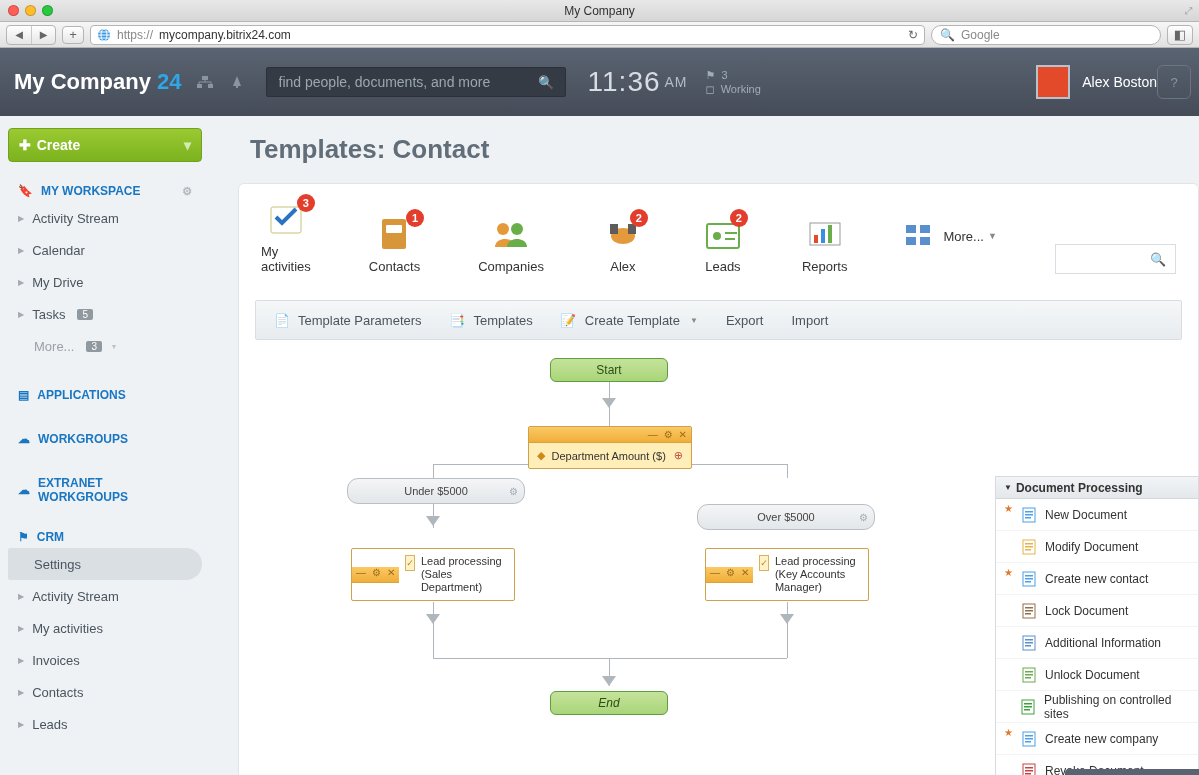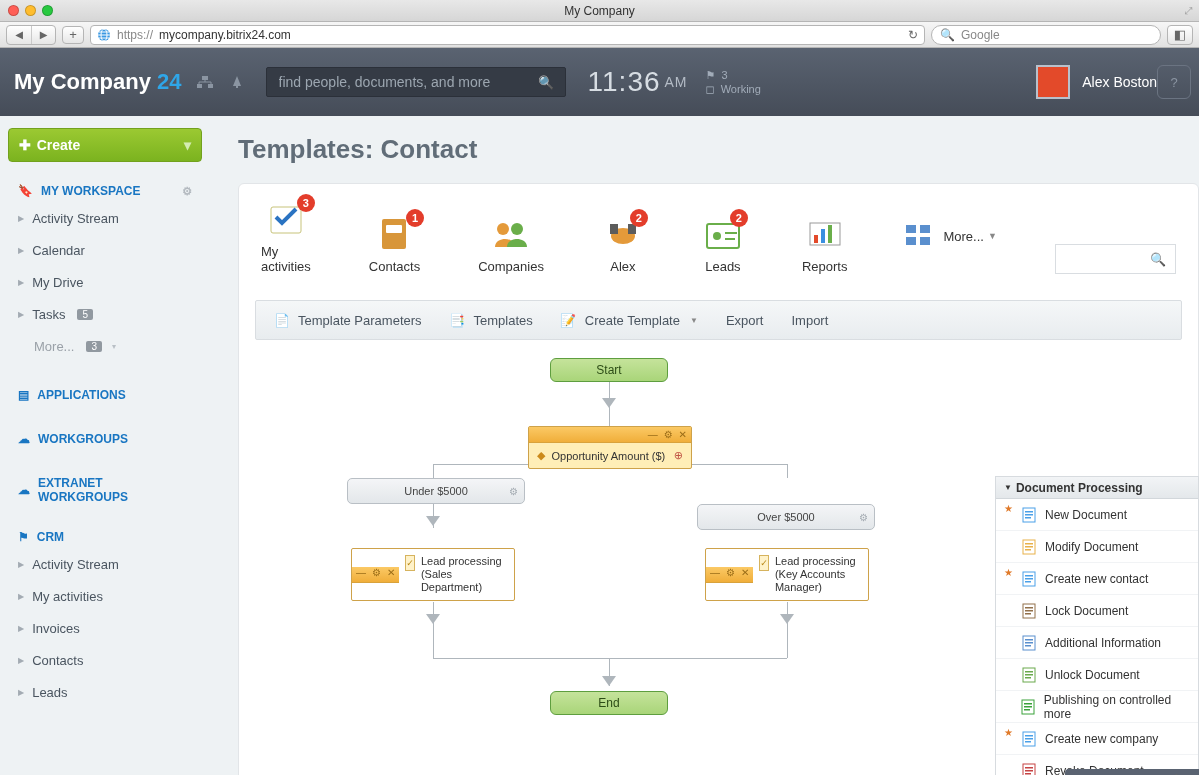--- a/index.html
+++ b/index.html
@@ -45,42 +45,42 @@
   .sect-head{display:flex; align-items:center; gap:8px; padding:4px 10px; color:#1976c2; font-weight:bold; font-size:12px;}
   .sect-head .cog{margin-left:auto; color:#b3b9bf; font-size:11px;}
   .side-item{display:flex; align-items:center; gap:8px; height:32px; padding:0 10px; color:#4a5560; cursor:pointer;}
   .side-item .caret{color:#a3abb3; font-size:8px;}
   .side-item .badge{background:#9199a0; color:#fff; border-radius:2px; padding:0 5px; font-size:10px; margin-left:4px;}
   .side-item.more{color:#9aa1a8;}
   .side-item.active{background:#dadfe3; border-radius:3px 18px 18px 3px;}
   .sect-alone{margin-top:22px;}
 
   .content{flex:1; padding:18px 0 0 28px; position:relative; overflow:hidden;}
-  .page-title{font-size:26px; color:#616d78; margin:0 0 18px 0;}
+  .page-title{font-size:26px; color:#616d78; margin:0 0 18px 12px;}
   .panel{background:#fff; border-radius:6px; border:1px solid #e2e5e8; padding:16px 16px 0 16px; height:598px; position:relative;}
   .crm-tabs{display:flex; gap:58px; align-items:flex-end; padding:0 6px 12px 6px;}
   .crm-tab{display:flex; flex-direction:column; align-items:center; gap:6px; position:relative; cursor:pointer;}
   .crm-tab .ico{width:42px; height:38px; display:flex; align-items:center; justify-content:center;}
   .crm-tab .lbl{font-size:13px; color:#333;}
   .crm-tab .dot{position:absolute; top:-6px; right:-4px; width:18px; height:18px; background:#e33d2b; border-radius:50%; color:#fff; font-size:11px; display:flex; align-items:center; justify-content:center; font-weight:bold;}
   .crm-more{display:flex; align-items:center; gap:4px; color:#333; cursor:pointer; margin-bottom:2px;}
   .crm-search{margin-left:auto; width:270px; height:30px; border:1px solid #d9dde1; display:flex; align-items:center; padding:0 8px; color:#b9c1c7;}
   .toolbar{margin-top:14px; height:40px; background:linear-gradient(#f5f7f8,#e8ecef); border:1px solid #d9dde1; border-radius:2px; display:flex; align-items:center; gap:28px; padding:0 18px; color:#4a5560;}
   .tb-item{display:flex; align-items:center; gap:8px; cursor:pointer;}
   .tb-ico{width:16px; height:16px; display:inline-flex; align-items:center; justify-content:center;}
   
   .flow{position:absolute; left:20px; top:162px; right:236px; bottom:0;margin-top:12px; }
   .flow-wrap{position:relative; width:100%; height:100%;}
   .fnode{position:absolute; display:flex; align-items:center; justify-content:center;}
   .start-end{width:118px; height:24px; border:1px solid #5e9e3f; background:linear-gradient(#c5e39b,#a9d579); border-radius:6px; font-size:12px; color:#2d4d17;}
   .deco-box{border:1px solid #cea24a; background:#ffeeb7; border-radius:2px;}
   .deco-head{height:16px; background:linear-gradient(#fbc965,#f0ae3a); border-bottom:1px solid #d9a23b; display:flex; align-items:center; justify-content:flex-end; padding:0 4px; gap:6px;}
   .deco-head span{color:#9b6d18; font-size:10px;}
   .deco-body{padding:6px 8px; display:flex; align-items:center; gap:6px; font-size:11px;}
-  .gray-node{border:1px solid #b9bfc5; background:linear-gradient(#f4f5f7,#e3e7ea); border-radius:5px; height:26px; font-size:11px; color:#444; padding:0 28px; position:relative; display:flex; align-items:center; justify-content:center;}
+  .gray-node{border:1px solid #b9bfc5; background:linear-gradient(#f4f5f7,#e3e7ea); border-radius:11px; height:26px; font-size:11px; color:#444; padding:0 28px; position:relative; display:flex; align-items:center; justify-content:center;}
   .gray-node .g-cog{position:absolute; right:6px; color:#a3aab1; font-size:10px;}
   .task-box{border:1px solid #cea24a; border-radius:2px; background:#fff; width:164px;}
   .task-head{height:16px; background:linear-gradient(#fbc965,#f0ae3a); border-bottom:1px solid #d9a23b; display:flex; justify-content:flex-end; gap:6px; padding:0 4px;}
   .task-head span{color:#9b6d18; font-size:10px;}
   .task-body{display:flex; gap:6px; padding:6px; align-items:flex-start;}
   .task-body .tb-icon{width:16px; height:16px; background:#fff2c9; border:1px solid #d6b35e; display:flex; align-items:center; justify-content:center; font-size:9px; color:#b88716;}
   .task-body .txt{font-size:11px; color:#333; line-height:13px;}
   .arrow-down{width:0;height:0;border-left:7px solid transparent; border-right:7px solid transparent; border-top:10px solid #afb6bc; position:absolute;}
   .vline{position:absolute; width:1px; background:#afb6bc;}
   .hline{position:absolute; height:1px; background:#afb6bc;}
@@ -235,20 +235,24 @@
           <span style="color:#1976c2;">☁</span>
           <span>EXTRANET WORKGROUPS</span>
         </div>
     </div>
 
     <div class="sect">
       <div class="sect-head">
           <span style="color:#1976c2;">⚑</span>
           <span>CRM</span>
         </div>
+      <div class="side-item active">
+          <span style="width:8px;"></span>
+          <span>Settings</span>
+        </div>
       <div class="side-item">
           <span class="caret">▶</span>
           <span>Activity Stream</span>
         </div>
       <div class="side-item">
           <span class="caret">▶</span>
           <span>My activities</span>
         </div>
       <div class="side-item">
           <span class="caret">▶</span>
@@ -404,21 +408,21 @@
 
           <div class="fnode deco-box" style="left:269px; top:68px; width:164px;">
             <div style="width:100%;">
               <div class="deco-head">
                   <span>—</span>
                   <span>⚙</span>
                   <span>✕</span>
                 </div>
               <div class="deco-body">
                   <span style="color:#cc8a1a;">◆</span>
-                  <span>Opportunity Amount ($)</span>
+                  <span>Department Amount ($)</span>
                   <span style="margin-left:auto; color:#c05545;">⊕</span>
                 </div>
             </div>
           </div>
 
           <div class="fnode gray-node" style="left:88px; top:120px; width:178px;">
               <span>Under $5000</span>
               <span class="g-cog">⚙</span>
             </div>
           <div class="fnode gray-node" style="left:438px; top:120px; width:178px;">
@@ -442,21 +446,21 @@
                 <span>—</span>
                 <span>⚙</span>
                 <span>✕</span>
               </div>
             <div class="task-body">
                 <span class="tb-icon">✓</span>
                 <span class="txt">Lead processing (Key Accounts Manager)</span>
               </div>
           </div>
 
-          <div class="fnode start-end" style="left:291px; top:333px;">
+          <div class="fnode start-end" style="left:291px; top:333px;font-style:italic;">
               <span>End</span>
             </div>
         </div>
       </div>
 
     </div>
 
     <div class="dp">
       <div class="dp-head">
           <span class="tri">▼</span>
@@ -538,21 +542,21 @@
           <div class="dp-item">
             <span class="star" style="visibility:hidden">★</span>
             <span class="pic">
               <svg width="14" height="16">
                 <rect x="1" y="1" width="12" height="14" fill="#fff" stroke="#3aa23a"></rect>
                 <rect x="3" y="4" width="8" height="1.5" fill="#3aa23a"></rect>
                 <rect x="3" y="7" width="8" height="1.5" fill="#3aa23a"></rect>
                 <rect x="3" y="10" width="6" height="1.5" fill="#3aa23a"></rect>
               </svg>
             </span>
-            <span>Publishing on controlled more</span>
+            <span>Publishing on controlled sites</span>
           </div>
           <div class="dp-item">
             <span class="star">★</span>
             <span class="pic">
               <svg width="14" height="16">
                 <rect x="1" y="1" width="12" height="14" fill="#fff" stroke="#4aa0e8"></rect>
                 <rect x="3" y="4" width="8" height="1.5" fill="#4aa0e8"></rect>
                 <rect x="3" y="7" width="8" height="1.5" fill="#4aa0e8"></rect>
                 <rect x="3" y="10" width="6" height="1.5" fill="#4aa0e8"></rect>
               </svg>

